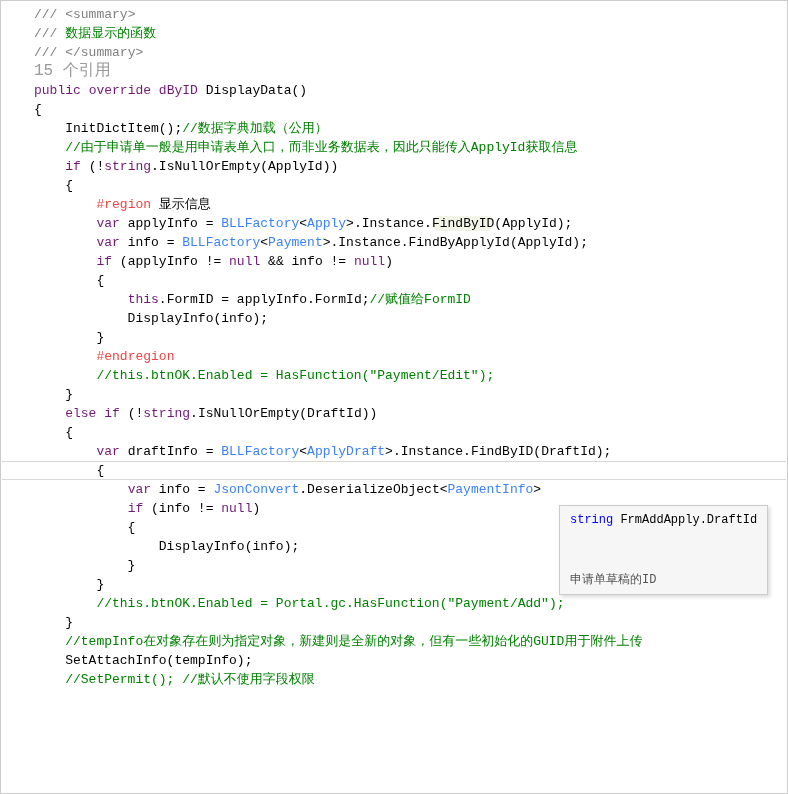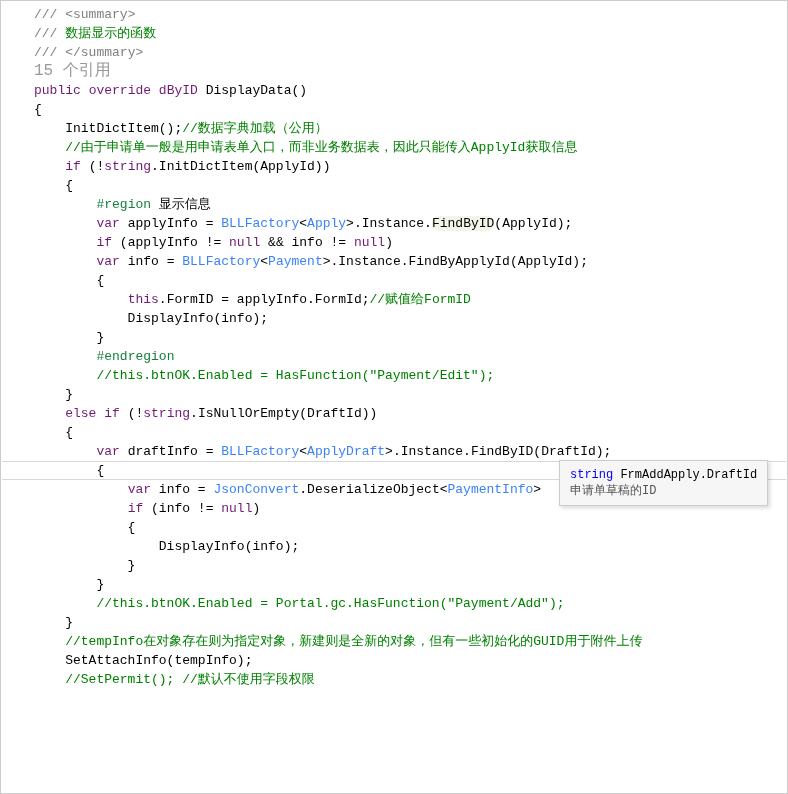--- a/index.html
+++ b/index.html
@@ -18,21 +18,21 @@
     width: 788px;
     height: 794px;
     overflow: hidden;
     position: relative;
   }
   .line { white-space: pre; padding-left: 20px; }
   .c-comment { color: #008000; }
   .c-xmldoc  { color: #808080; }
   .c-keyword { color: #701a75; }
   .c-type    { color: #3b82f6; }
-  .c-region  { color: #15803d; }
+  .c-region  { color: #ef4444; }
   .c-ref     { color: #999; font-size: 16px; }
   .c-black   { color: #000; }
 
   .highlight-bg { background: #f3f4e8; border-radius: 7px; }
   .cursor-line {
     position: absolute;
     left: 1px; right: 1px;
     height: 19px;
     border-top: 1px solid #d8d8d8;
     border-bottom: 1px solid #d8d8d8;
@@ -44,44 +44,44 @@
     background: #f6f6f6;
     border: 1px solid #cccccc;
     padding: 6px 10px;
     font-size: 12px;
     line-height: 16px;
     box-shadow: 2px 2px 4px rgba(0,0,0,0.15);
     white-space: nowrap;
   }
   .tooltip .tt-kw { color: #0000ff; }
   .tooltip .tt-rest { color: #000; }
-  .tooltip .tt-desc { color: #555; }
+  .tooltip .tt-desc { color: #555; margin-top: 44px; }
 </style>
 </head>
 <body>
 
 <div class="editor">
 
   <div class="cursor-line" style="top:460px;"></div>
 
   <div class="line"><span class="c-xmldoc">/// </span><span class="c-xmldoc">&lt;summary&gt;</span></div>
   <div class="line"><span class="c-xmldoc">/// </span><span class="c-comment">数据显示的函数</span></div>
   <div class="line"><span class="c-xmldoc">/// </span><span class="c-xmldoc">&lt;/summary&gt;</span></div>
   <div class="line"><span class="c-ref">15 个引用</span></div>
   <div class="line"><span class="c-keyword">public</span><span class="c-black"> </span><span class="c-keyword">override</span><span class="c-black"> </span><span class="c-keyword">dByID</span><span class="c-black"> DisplayData()</span></div>
   <div class="line"><span class="c-black">{</span></div>
   <div class="line"><span class="c-black">    InitDictItem();</span><span class="c-comment">//数据字典加载（公用）</span></div>
   <div class="line"><span class="c-black"></span></div>
   <div class="line"><span class="c-comment">    //由于申请单一般是用申请表单入口，而非业务数据表，因此只能传入ApplyId获取信息</span></div>
-  <div class="line"><span class="c-black">    </span><span class="c-keyword">if</span><span class="c-black"> (!</span><span class="c-keyword">string</span><span class="c-black">.InitDictItem(ApplyId))</span></div>
+  <div class="line"><span class="c-black">    </span><span class="c-keyword">if</span><span class="c-black"> (!</span><span class="c-keyword">string</span><span class="c-black">.IsNullOrEmpty(ApplyId))</span></div>
   <div class="line"><span class="c-black">    {</span></div>
   <div class="line"><span class="c-black">        </span><span class="c-region">#region</span><span class="c-black"> 显示信息</span></div>
   <div class="line"><span class="c-black">        </span><span class="c-keyword">var</span><span class="c-black"> applyInfo = </span><span class="c-type">BLLFactory</span><span class="c-black">&lt;</span><span class="c-type">Apply</span><span class="c-black">&gt;.Instance.</span><span class="c-black highlight-bg">FindByID</span><span class="c-black">(ApplyId);</span></div>
+  <div class="line"><span class="c-black">        </span><span class="c-keyword">var</span><span class="c-black"> info = </span><span class="c-type">BLLFactory</span><span class="c-black">&lt;</span><span class="c-type">Payment</span><span class="c-black">&gt;.Instance.FindByApplyId(ApplyId);</span></div>
   <div class="line"><span class="c-black">        </span><span class="c-keyword">if</span><span class="c-black"> (applyInfo != </span><span class="c-keyword">null</span><span class="c-black"> &amp;&amp; info != </span><span class="c-keyword">null</span><span class="c-black">)</span></div>
-  <div class="line"><span class="c-black">        </span><span class="c-keyword">var</span><span class="c-black"> info = </span><span class="c-type">BLLFactory</span><span class="c-black">&lt;</span><span class="c-type">Payment</span><span class="c-black">&gt;.Instance.FindByApplyId(ApplyId);</span></div>
   <div class="line"><span class="c-black">        {</span></div>
   <div class="line"><span class="c-black">            </span><span class="c-keyword">this</span><span class="c-black">.FormID = applyInfo.FormId;</span><span class="c-comment">//赋值给FormID</span></div>
   <div class="line"><span class="c-black">            DisplayInfo(info);</span></div>
   <div class="line"><span class="c-black">        }</span></div>
   <div class="line"><span class="c-black">        </span><span class="c-region">#endregion</span></div>
   <div class="line"><span class="c-comment">        //this.btnOK.Enabled = HasFunction("Payment/Edit");</span></div>
   <div class="line"><span class="c-black">    }</span></div>
   <div class="line"><span class="c-black">    </span><span class="c-keyword">else</span><span class="c-black"> </span><span class="c-keyword">if</span><span class="c-black"> (!</span><span class="c-keyword">string</span><span class="c-black">.IsNullOrEmpty(DraftId))</span></div>
   <div class="line"><span class="c-black">    {</span></div>
   <div class="line"><span class="c-black">        </span><span class="c-keyword">var</span><span class="c-black"> draftInfo = </span><span class="c-type">BLLFactory</span><span class="c-black">&lt;</span><span class="c-type">ApplyDraft</span><span class="c-black">&gt;.Instance.Fin</span><span class="c-black">dByID</span><span class="c-black">(DraftId);</span></div>
@@ -94,18 +94,18 @@
   <div class="line"><span class="c-black">        }</span></div>
   <div class="line"><span class="c-black"></span></div>
   <div class="line"><span class="c-comment">        //this.btnOK.Enabled = Portal.gc.HasFunction("Payment/Add");</span></div>
   <div class="line"><span class="c-black">    }</span></div>
   <div class="line"><span class="c-black"></span></div>
   <div class="line"><span class="c-comment">    //tempInfo在对象存在则为指定对象，新建则是全新的对象，但有一些初始化的GUID用于附件上传</span></div>
   <div class="line"><span class="c-black">    SetAttachInfo(tempInfo);</span></div>
   <div class="line"><span class="c-black"></span></div>
   <div class="line"><span class="c-comment">    //SetPermit(); //默认不使用字段权限</span></div>
 
-  <div class="tooltip" style="top:459px; left:558px;">
+  <div class="tooltip" style="top:504px; left:558px;">
     <div><span class="tt-kw">string</span><span class="tt-rest"> FrmAddApply.DraftId</span></div>
     <div class="tt-desc">申请单草稿的ID</div>
   </div>
 
 </div>
 
 </body></html>

